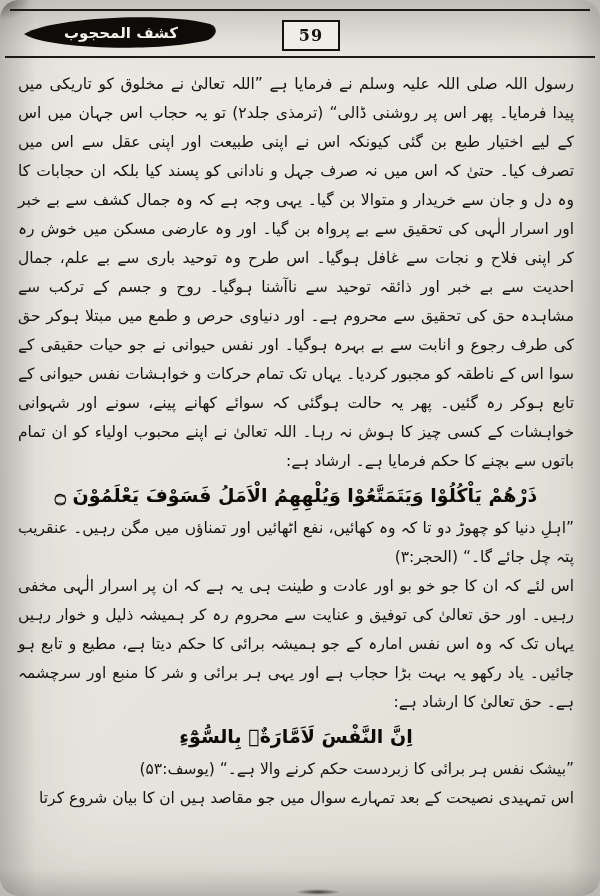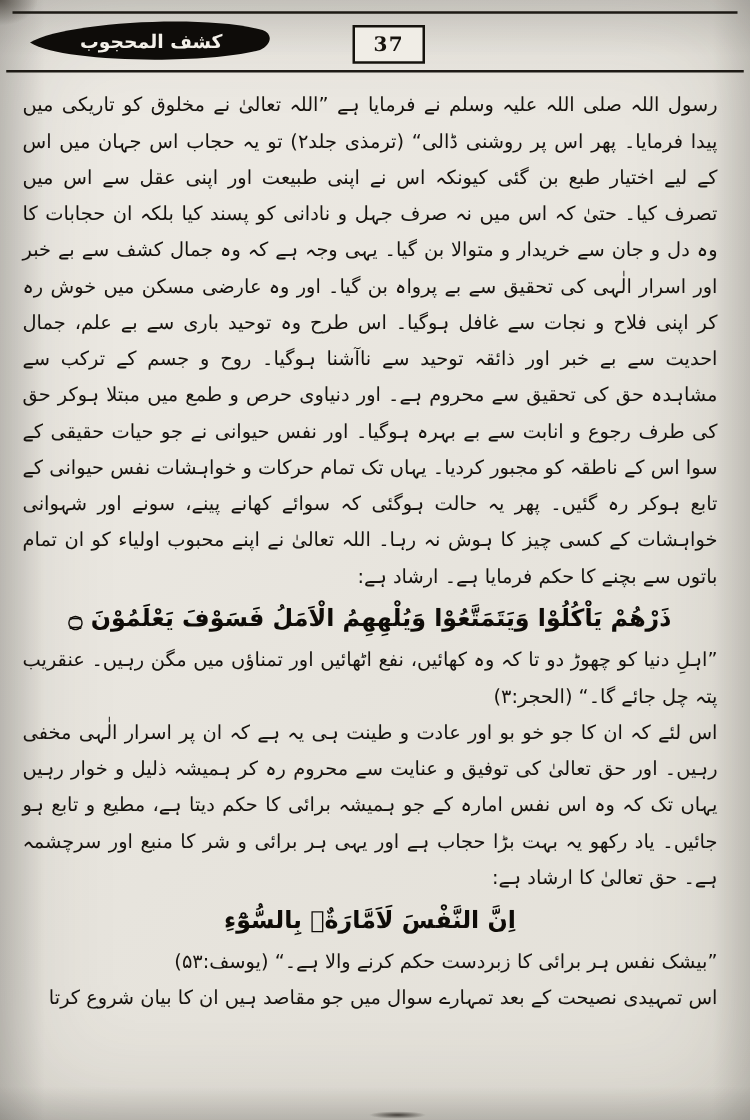--- a/index.html
+++ b/index.html
@@ -5,20 +5,21 @@
   html,body{margin:0;padding:0;background:#bdbab4;}
   .page{
     position:relative;
     width:600px;height:896px;
     margin:0 auto;
     background:linear-gradient(135deg,#eeebe5 0%,#e7e4dd 55%,#e3e0d8 100%);
     box-shadow:inset 0 0 90px rgba(70,62,50,.22);
     overflow:hidden;
     font-family:"DejaVu Sans",sans-serif;
     color:#17130e;
+    border-radius:19px;
   }
   .page::before{
     content:"";position:absolute;inset:0;pointer-events:none;
     background:
       linear-gradient(to right, rgba(0,0,0,.14), transparent 6%, transparent 95%, rgba(0,0,0,.10)),
       linear-gradient(to bottom, rgba(0,0,0,.10), transparent 5%, transparent 97%, rgba(0,0,0,.14));
   }
   .corner-smudge{position:absolute;top:0;left:0;width:30px;height:20px;
     background:radial-gradient(ellipse at top left, rgba(35,28,20,.55), transparent 72%);}
   .bottom-smudge{position:absolute;bottom:1px;left:295px;width:46px;height:6px;
@@ -67,21 +68,21 @@
 
   <div class="header">
     <div class="rule-top"></div>
 
     <svg class="cartouche" viewBox="0 0 198 36" xmlns="http://www.w3.org/2000/svg">
       <path d="M2,20 C28,4 140,-3 188,10 C196,13 196,21 186,26 C140,38 26,36 2,20 Z" fill="#0e0c09"></path>
       <text x="99" y="24" text-anchor="middle" fill="#f3f0e9" style="font-family:'DejaVu Sans',sans-serif;font-size:15px;font-weight:bold;direction:rtl;">کشف المحجوب</text>
     </svg>
 
     <div class="pagenum-box">
-      <span>37</span>
+      <span>59</span>
     </div>
 
     <div class="rule-bottom"></div>
   </div>
 
   <div class="body">
     <p class="para">رسول اللہ صلی اللہ علیہ وسلم نے فرمایا ہے ”اللہ تعالیٰ نے مخلوق کو تاریکی میں پیدا فرمایا۔ پھر اس پر روشنی ڈالی“ (ترمذی جلد۲) تو یہ حجاب اس جہان میں اس کے لیے اختیار طبع بن گئی کیونکہ اس نے اپنی طبیعت اور اپنی عقل سے اس میں تصرف کیا۔ حتیٰ کہ اس میں نہ صرف جہل و نادانی کو پسند کیا بلکہ ان حجابات کا وہ دل و جان سے خریدار و متوالا بن گیا۔ یہی وجہ ہے کہ وہ جمال کشف سے بے خبر اور اسرار الٰہی کی تحقیق سے بے پرواہ بن گیا۔ اور وہ عارضی مسکن میں خوش رہ کر اپنی فلاح و نجات سے غافل ہوگیا۔ اس طرح وہ توحید باری سے بے علم، جمال احدیت سے بے خبر اور ذائقہ توحید سے ناآشنا ہوگیا۔ روح و جسم کے ترکب سے مشاہدہ حق کی تحقیق سے محروم ہے۔ اور دنیاوی حرص و طمع میں مبتلا ہوکر حق کی طرف رجوع و انابت سے بے بہرہ ہوگیا۔ اور نفس حیوانی نے جو حیات حقیقی کے سوا اس کے ناطقہ کو مجبور کردیا۔ یہاں تک تمام حرکات و خواہشات نفس حیوانی کے تابع ہوکر رہ گئیں۔ پھر یہ حالت ہوگئی کہ سوائے کھانے پینے، سونے اور شہوانی خواہشات کے کسی چیز کا ہوش نہ رہا۔ اللہ تعالیٰ نے اپنے محبوب اولیاء کو ان تمام باتوں سے بچنے کا حکم فرمایا ہے۔ ارشاد ہے:</p>
     <p class="verse">ذَرْهُمْ يَاْكُلُوْا وَيَتَمَتَّعُوْا وَيُلْهِهِمُ الْاَمَلُ فَسَوْفَ يَعْلَمُوْنَ ۝</p>
     <p class="trans">”اہلِ دنیا کو چھوڑ دو تا کہ وہ کھائیں، نفع اٹھائیں اور تمناؤں میں مگن رہیں۔ عنقریب پتہ چل جائے گا۔“ (الحجر:۳)</p>
     <p class="para">اس لئے کہ ان کا جو خو بو اور عادت و طینت ہی یہ ہے کہ ان پر اسرار الٰہی مخفی رہیں۔ اور حق تعالیٰ کی توفیق و عنایت سے محروم رہ کر ہمیشہ ذلیل و خوار رہیں یہاں تک کہ وہ اس نفس امارہ کے جو ہمیشہ برائی کا حکم دیتا ہے، مطیع و تابع ہو جائیں۔ یاد رکھو یہ بہت بڑا حجاب ہے اور یہی ہر برائی و شر کا منبع اور سرچشمہ ہے۔ حق تعالیٰ کا ارشاد ہے:</p>

